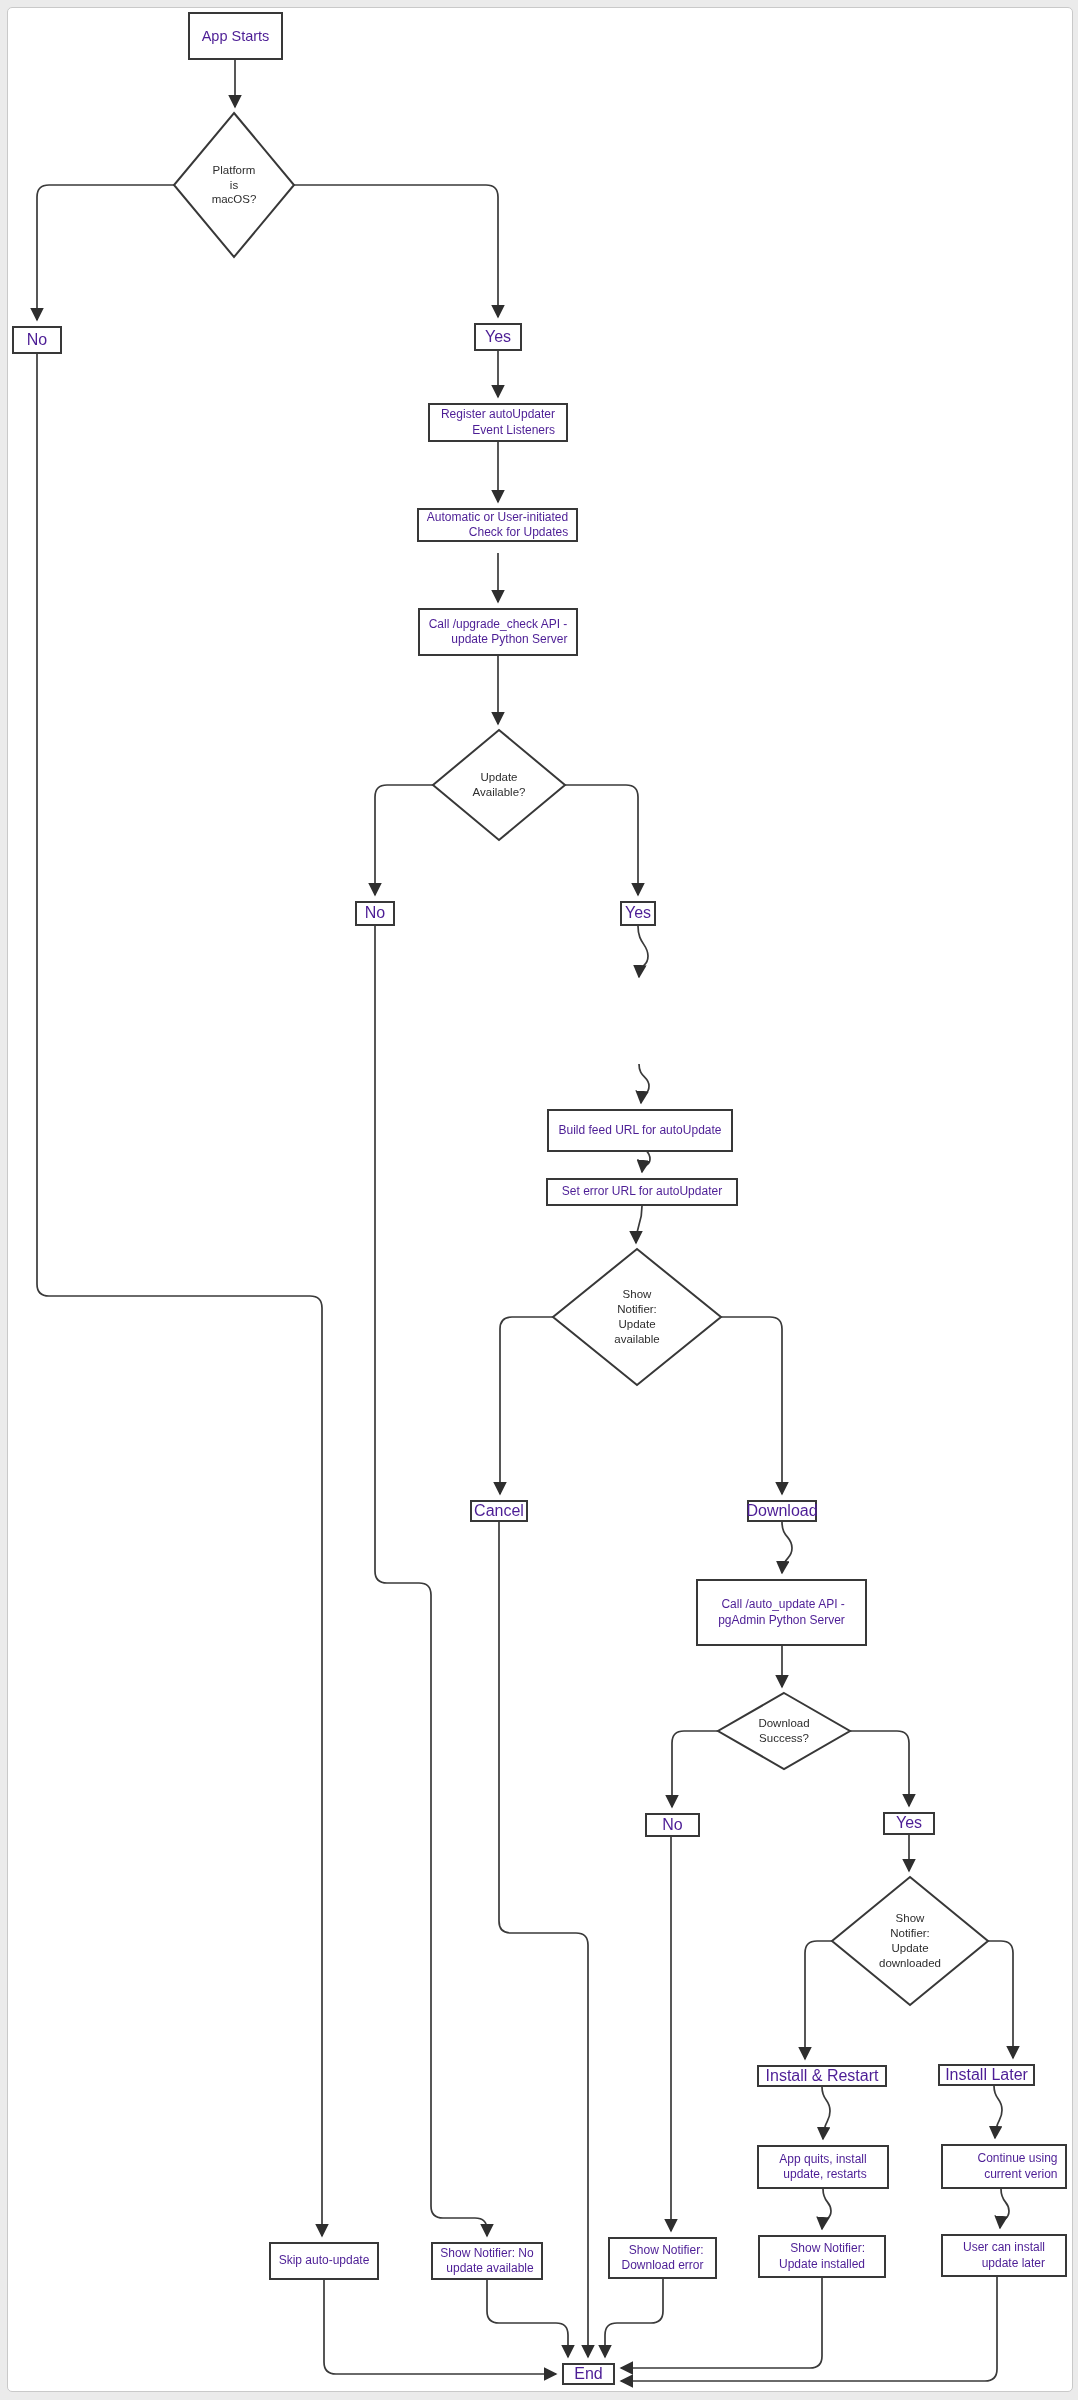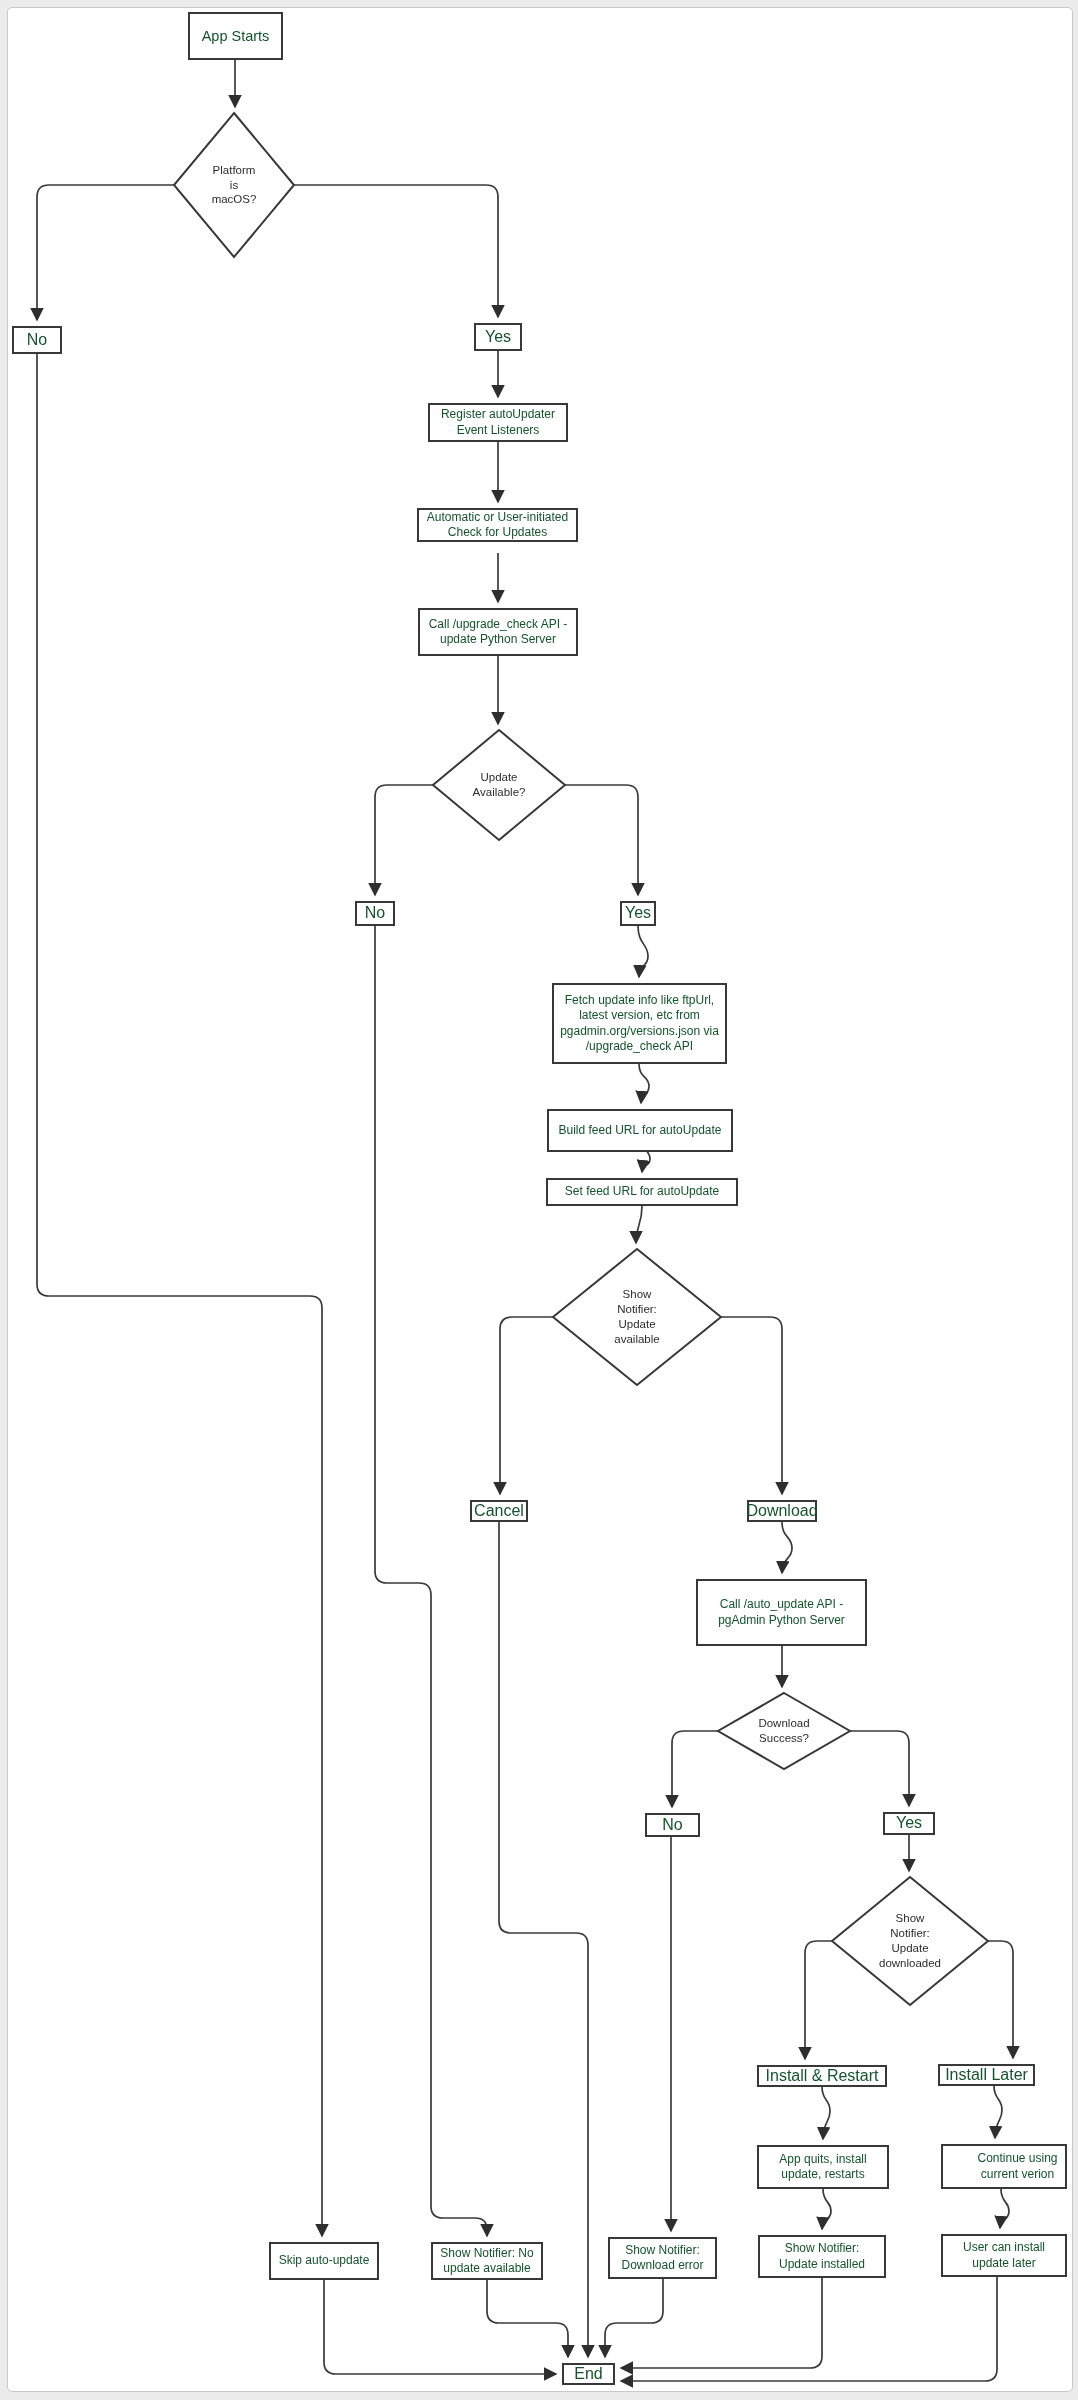--- a/index.html
+++ b/index.html
@@ -12,23 +12,23 @@
   .canvas{
     position:absolute;left:7px;top:7px;width:1064px;height:2383px;
     background:#ffffff;border:1px solid #c9c9c9;border-radius:5px;
   }
   .stage{position:absolute;left:0;top:0;width:1078px;height:2400px;}
   svg.wires{position:absolute;left:0;top:0;}
   .node{
     position:absolute;
     background:#ffffff;
     border:2px solid #383838;
-    color:#14532d;
+    color:#4c1d95;
     display:flex;align-items:center;justify-content:center;
-    text-align:center;
+    text-align:right;
     font-size:12px;line-height:1.28;
     white-space:pre-line;
     box-sizing:border-box;
   }
   .node.big{font-size:14.5px;}
   .node.sm{font-size:16px;}
   .dlabel{
     position:absolute;
     color:#2d2d2d;
     display:flex;align-items:center;justify-content:center;
@@ -103,26 +103,22 @@
   <div class="node sm" style="left:12px;top:326px;width:50px;height:28px;">No</div>
   <div class="node sm" style="left:474px;top:323px;width:48px;height:28px;">Yes</div>
   <div class="node" style="left:428px;top:403px;width:140px;height:39px;">Register autoUpdater
 Event Listeners</div>
   <div class="node" style="left:417px;top:508px;width:161px;height:34px;">Automatic or User-initiated
 Check for Updates</div>
   <div class="node" style="left:418px;top:608px;width:160px;height:48px;">Call /upgrade_check API -
 update Python Server</div>
   <div class="node sm" style="left:355px;top:901px;width:40px;height:25px;">No</div>
   <div class="node sm" style="left:620px;top:901px;width:36px;height:25px;">Yes</div>
-  <div class="node" style="left:552px;top:983px;width:175px;height:81px;">Fetch update info like ftpUrl,
-latest version, etc from
-pgadmin.org/versions.json via
-/upgrade_check API</div>
   <div class="node" style="left:547px;top:1109px;width:186px;height:43px;">Build feed URL for autoUpdate</div>
-  <div class="node" style="left:546px;top:1178px;width:192px;height:28px;">Set feed URL for autoUpdate</div>
+  <div class="node" style="left:546px;top:1178px;width:192px;height:28px;">Set error URL for autoUpdater</div>
   <div class="node sm" style="left:470px;top:1500px;width:58px;height:22px;">Cancel</div>
   <div class="node sm" style="left:747px;top:1500px;width:70px;height:22px;">Download</div>
   <div class="node" style="left:696px;top:1579px;width:171px;height:67px;">Call /auto_update API -
 pgAdmin Python Server</div>
   <div class="node sm" style="left:645px;top:1813px;width:55px;height:24px;">No</div>
   <div class="node sm" style="left:883px;top:1812px;width:52px;height:23px;">Yes</div>
   <div class="node sm" style="left:757px;top:2065px;width:130px;height:22px;">Install &amp; Restart</div>
   <div class="node sm" style="left:938px;top:2064px;width:97px;height:22px;">Install Later</div>
   <div class="node" style="left:757px;top:2145px;width:132px;height:44px;">App quits, install
 update, restarts</div>

